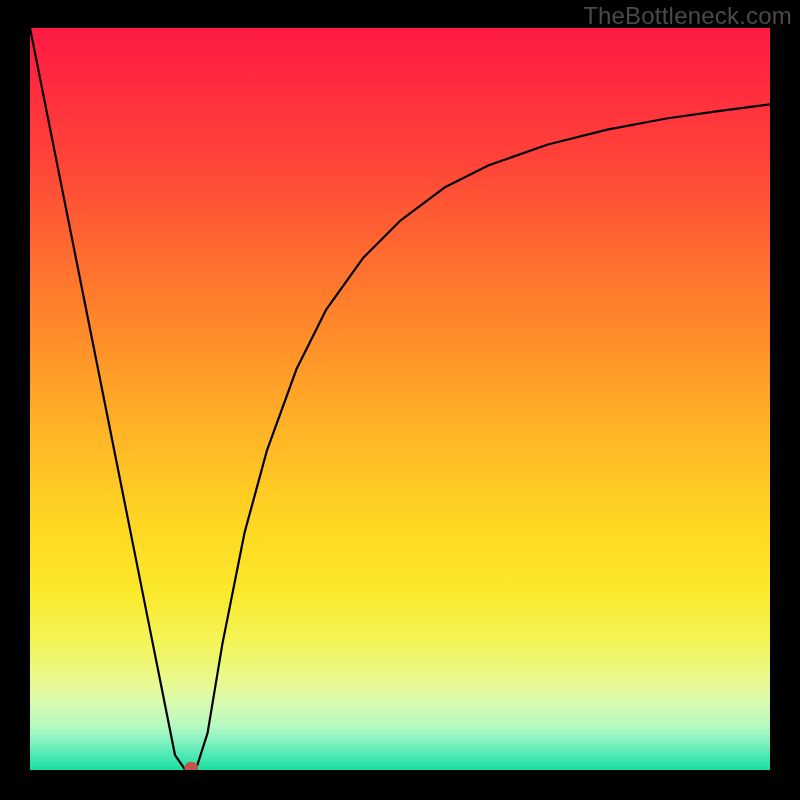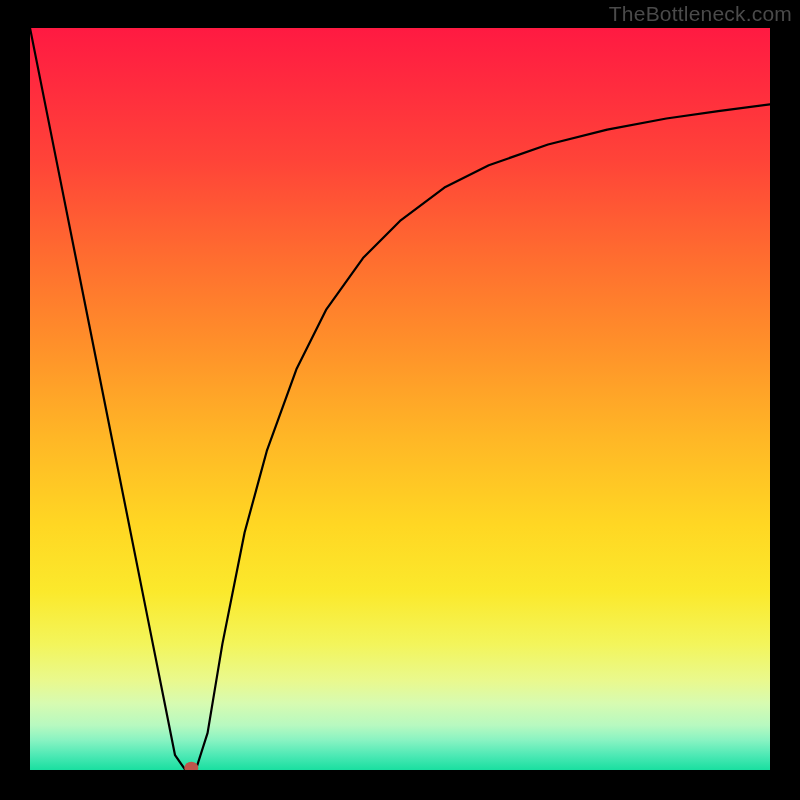--- a/index.html
+++ b/index.html
@@ -15,21 +15,21 @@
     position: relative;
     width: 800px;
     height: 800px;
     background: #000;
   }
   .attribution {
     position: absolute;
     top: 2px;
     right: 8px;
     color: #4a4a4a;
-    font-size: 21px;
+    font-size: 24px;
     font-weight: 500;
     letter-spacing: 0.2px;
     z-index: 5;
   }
   .plot-area {
     position: absolute;
     left: 30px;
     top: 28px;
     width: 740px;
     height: 742px;

